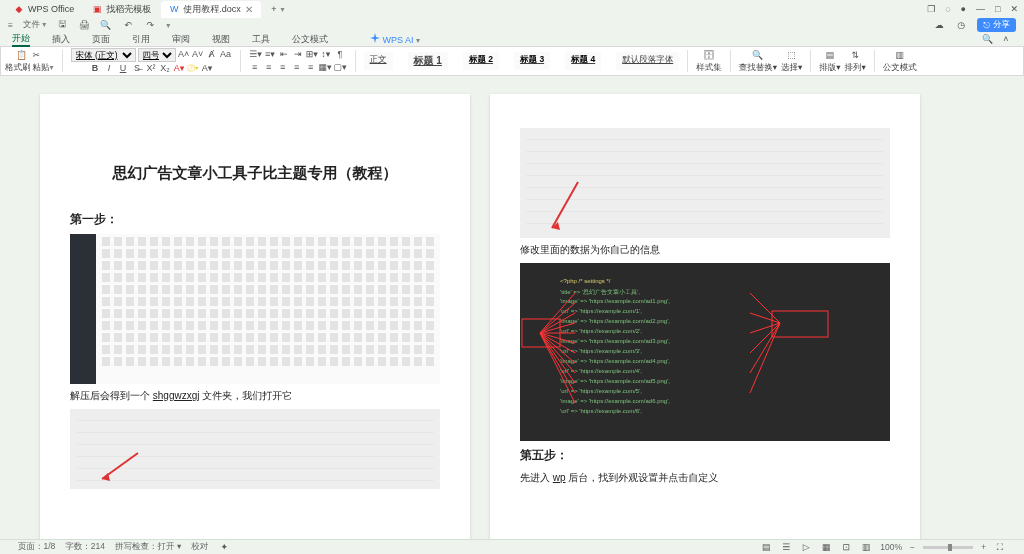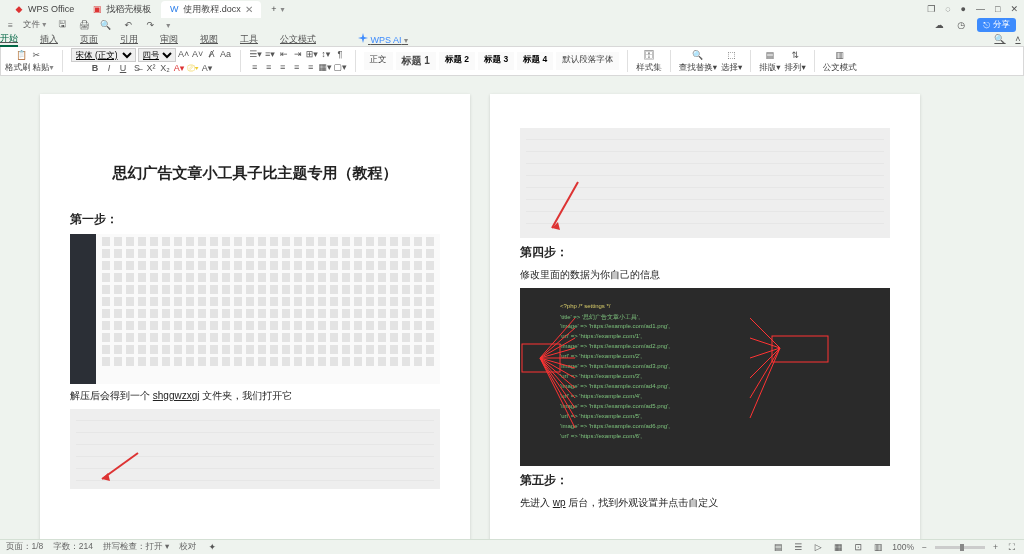--- a/index.html
+++ b/index.html
@@ -10,32 +10,32 @@
 .tab.active { background: #fff; }
 .tab .close { color: #888; font-size: 10px; }
 .tab .ico { display: inline-block; width: 10px; height: 10px; text-align: center; }
 .tab .ico.red { color: #d33; }
 .tab .ico.blue { color: #2b7de9; }
 .win-controls { display: flex; align-items: center; gap: 10px; color: #555; }
 .win-controls span { cursor: pointer; }
 .filebar { height: 14px; display: flex; align-items: center; font-size: 8.5px; color: #666; padding: 0 8px; gap: 10px; }
 .filebar .right { margin-left: auto; display: flex; align-items: center; gap: 10px; }
 .share-btn { background: #3d8bfd; color: #fff; padding: 1px 6px; border-radius: 3px; font-size: 8.5px; display: flex; align-items: center; gap: 3px; }
-.menubar { height: 14px; display: flex; font-size: 9px; color: #555; padding: 0 0; gap: 22px; align-items: center; text-decoration: underline; }
+.menubar { height: 14px; display: flex; font-size: 9px; color: #555; padding: 0 12px; gap: 22px; align-items: center; }
 .menubar .m.active { color: #064; border-bottom: 2px solid #064; }
 .menubar .ai { color: #3d8bfd; margin-left: 20px; }
 .menubar .search { margin-left: auto; display: flex; align-items: center; gap: 6px; }
 .ai-ico { fill: #3d8bfd; }
 .toolbar { height: 30px; background: #fff; border: 1px solid #d8d8d8; margin: 0; display: flex; align-items: center; padding: 0 4px; font-size: 8.5px; color: #444; gap: 4px; }
 .grp { display: flex; flex-direction: column; align-items: center; gap: 1px; line-height: 1.1; }
 .grp-row { display: flex; flex-direction: row; align-items: center; gap: 2px; }
 .sep { width: 1px; height: 22px; background: #e0e0e0; margin: 0 4px; }
 .ico-btn { display: inline-flex; align-items: center; justify-content: center; min-width: 12px; height: 12px; font-size: 9px; color: #555; }
 .dd { font-size: 8px; color: #888; }
-.style-box { display: flex; gap: 3px; }
+.style-box { display: flex; gap: 15px; text-decoration: underline; }
 .style-item { background: #fafafa; padding: 2px 6px; font-size: 8.5px; }
 .style-item.h1 { font-weight: bold; font-size: 10px; }
 .style-item.h2 { font-weight: bold; color: #000; }
 .canvas { background: #eef3ee; height: 538px; overflow: auto; position: relative; }
 .pages { display: flex; gap: 20px; padding: 18px 40px; }
 .page { width: 430px; height: 560px; background: #fff; box-shadow: 0 1px 3px rgba(0,0,0,.15); padding: 70px 30px 30px 30px; font-size: 10px; color: #222; position: relative; }
 .page h1 { font-size: 15px; text-align: center; margin-bottom: 28px; font-weight: bold; }
 .step { font-weight: bold; margin: 6px 0; font-size: 12px; }
 .para { margin-bottom: 6px; line-height: 1.5; }
 .para a { text-decoration: underline; color: #222; }
@@ -47,21 +47,21 @@
 .s1 .side { position: absolute; left: 0; top: 0; width: 26px; height: 100%; background: #2b2f36; }
 .s1 .main { position: absolute; left: 26px; top: 0; right: 0; height: 100%; background: #fafafa; }
 .s1 .row { height: 9px; margin: 3px 6px; background: repeating-linear-gradient(90deg, #ccc 0 8px, #fafafa 8px 12px); opacity: .5; }
 .s2 .row, .s3 .row { height: 9px; margin: 3px 6px; border-bottom: 1px solid #e6e6e6; }
 .s2 .arrow { position: absolute; left: 30px; bottom: 8px; width: 40px; height: 30px; }
 .s3 .arrow { position: absolute; left: 30px; bottom: 8px; width: 30px; height: 50px; }
 .s4 .lines { position: absolute; left: 40px; top: 14px; right: 6px; }
 .s4 .cl { height: 9px; margin: 1px 0; font-size: 6px; color: #7ec47e; white-space: nowrap; overflow: hidden; }
 .s4 .cl.y { color: #d8cd6a; }
 .s4 svg { position: absolute; inset: 0; }
-.statusbar { position: absolute; bottom: 0; left: 0; right: 0; height: 15px; background: #eef3ee; border-top: 1px solid #d4e0d4; display: flex; align-items: center; font-size: 8.5px; color: #666; padding: 0 6px; gap: 10px; }
+.statusbar { position: absolute; bottom: 0; left: 0; right: 0; height: 15px; background: #eef3ee; border-top: 1px solid #d4e0d4; display: flex; align-items: center; font-size: 8.5px; color: #666; padding: 0 18px; gap: 10px; }
 .statusbar .right { margin-left: auto; display: flex; align-items: center; gap: 8px; }
 select.font { font-size: 8.5px; border: 1px solid #ccc; height: 14px; text-decoration: underline; }
 </style>
 </head>
 <body>
 
 <div class="titlebar">
   <div class="tabs">
     <div class="tab">
       <span class="ico red">◆</span>
@@ -272,21 +272,20 @@
           <div class="row"></div>
           <div class="row"></div>
           <div class="row"></div>
           <div class="row"></div>
           <div class="row"></div>
         <svg class="arrow" viewBox="0 0 30 50">
             <line x1="28" y1="2" x2="2" y2="48" stroke="#d33" stroke-width="2"></line>
             <polygon points="2,48 8,42 10,50" fill="#d33"></polygon>
           </svg>
       </div>
-      <div class="step">第四步：</div>
       <div class="para">修改里面的数据为你自己的信息</div>
       <div class="shot s4">
         <div class="lines">
           <div class="cl y">&lt;?php /* settings */</div>
           <div class="cl">'title' =&gt; '思幻广告文章小工具',</div>
           <div class="cl">'image' =&gt; 'https://example.com/ad1.png',</div>
           <div class="cl">'url'   =&gt; 'https://example.com/1',</div>
           <div class="cl">'image' =&gt; 'https://example.com/ad2.png',</div>
           <div class="cl">'url'   =&gt; 'https://example.com/2',</div>
           <div class="cl">'image' =&gt; 'https://example.com/ad3.png',</div>

